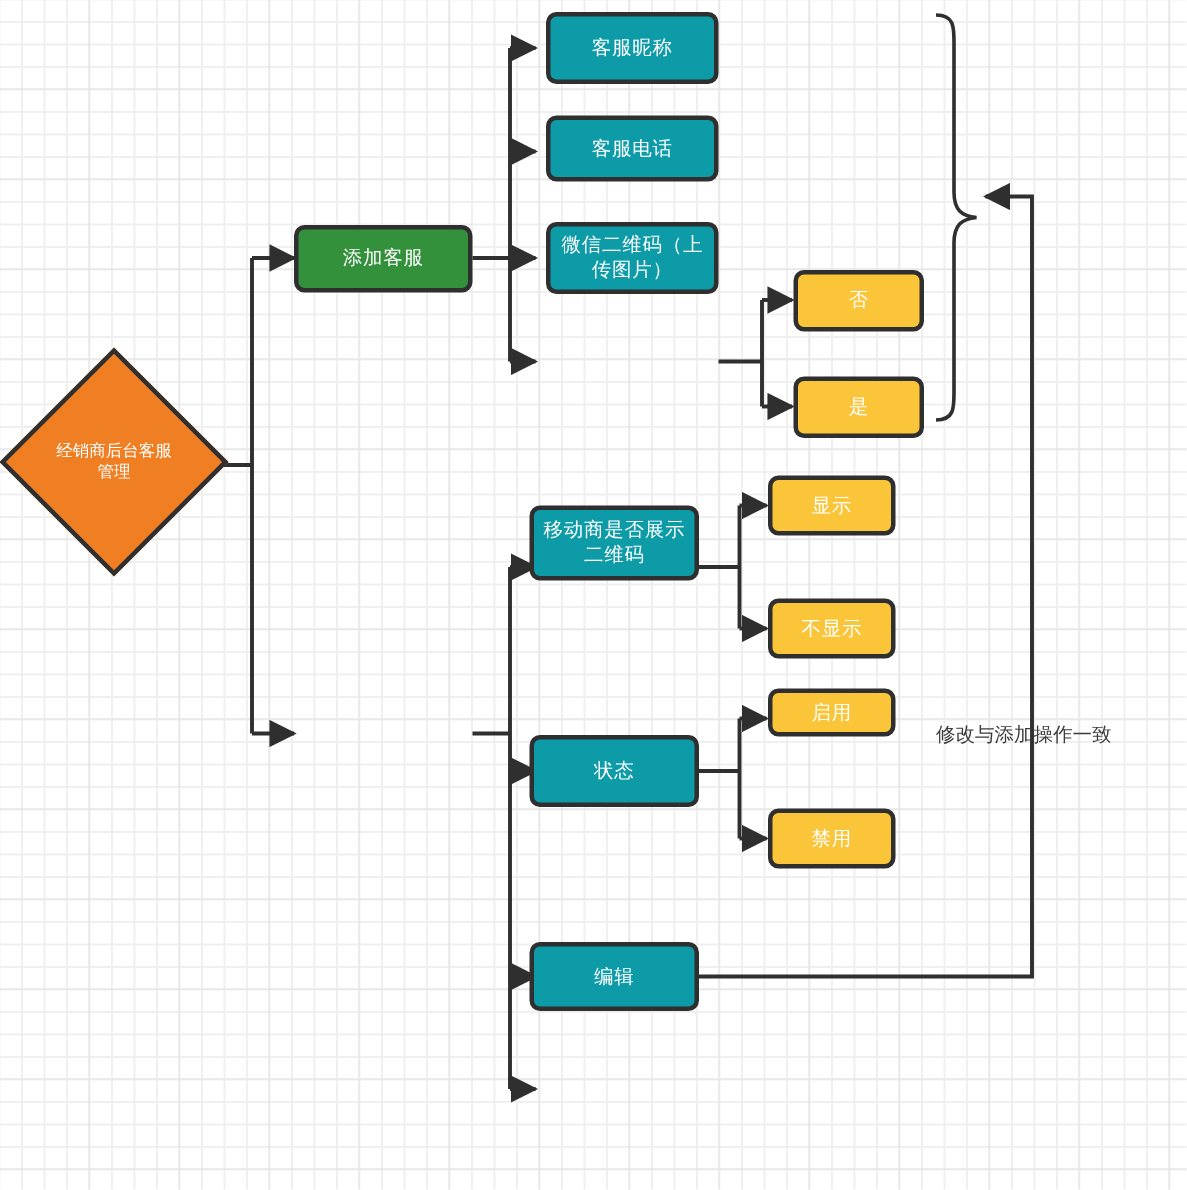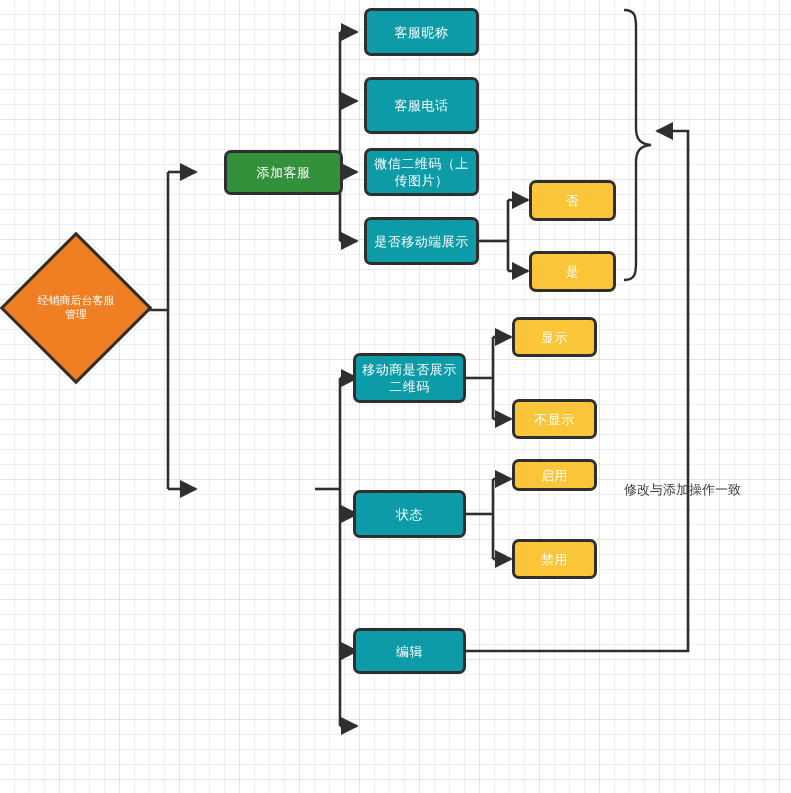--- a/index.html
+++ b/index.html
@@ -30,21 +30,21 @@
     color: #ffffff;
     border: 3px solid #2f2f2f;
     border-radius: 7px;
     font-size: 13px;
     line-height: 17px;
     letter-spacing: 0.5px;
     padding: 0 4px;
     z-index: 3;
   }
   .node.teal   { background: #0d9ba8; }
-  .node.green  { background: #33903b; margin-left: 28px; }
+  .node.green  { background: #33903b; }
   .node.yellow { background: #fac538; }
   .diamond {
     position: absolute;
     z-index: 3;
   }
   .diamond .shape {
     position:absolute; left:0; top:0;
     width:100%; height:100%;
     background:#ef7f22;
     border:3px solid #2f2f2f;
@@ -128,38 +128,35 @@
     <div class="dlabel">经销商后台客服管理</div>
   </div>
 
   <div class="node green" style="left:196px; top:150px; width:119px; height:45px;">
     <span>添加客服</span>
   </div>
 
   <div class="node teal" style="left:364px; top:8px; width:115px; height:48px;">
     <span>客服昵称</span>
   </div>
-  <div class="node teal" style="left:364px; top:77px; width:115px; height:57px;">
+  <div class="node teal" style="left:364px; top:77px; width:115px; height:44px;">
     <span>客服电话</span>
   </div>
   <div class="node teal" style="left:364px; top:148px; width:115px; height:48px;">
     <span>微信二维码（上传图片）</span>
-  </div>
-  <div class="node teal" style="left:364px; top:217px; width:115px; height:48px;">
-    <span>是否移动端展示</span>
   </div>
 
   <div class="node yellow" style="left:529px; top:180px; width:87px; height:41px;">
     <span>否</span>
   </div>
   <div class="node yellow" style="left:529px; top:251px; width:87px; height:41px;">
     <span>是</span>
   </div>
 
-  <div class="node teal" style="left:353px; top:353px; width:113px; height:50px;">
+  <div class="node teal" style="left:353px; top:337px; width:113px; height:50px;">
     <span>移动商是否展示二维码</span>
   </div>
   <div class="node teal" style="left:353px; top:490px; width:113px; height:48px;">
     <span>状态</span>
   </div>
   <div class="node teal" style="left:353px; top:628px; width:113px; height:46px;align-items:center;">
     <span>编辑</span>
   </div>
 
   <div class="node yellow" style="left:512px; top:317px; width:85px; height:40px;">

